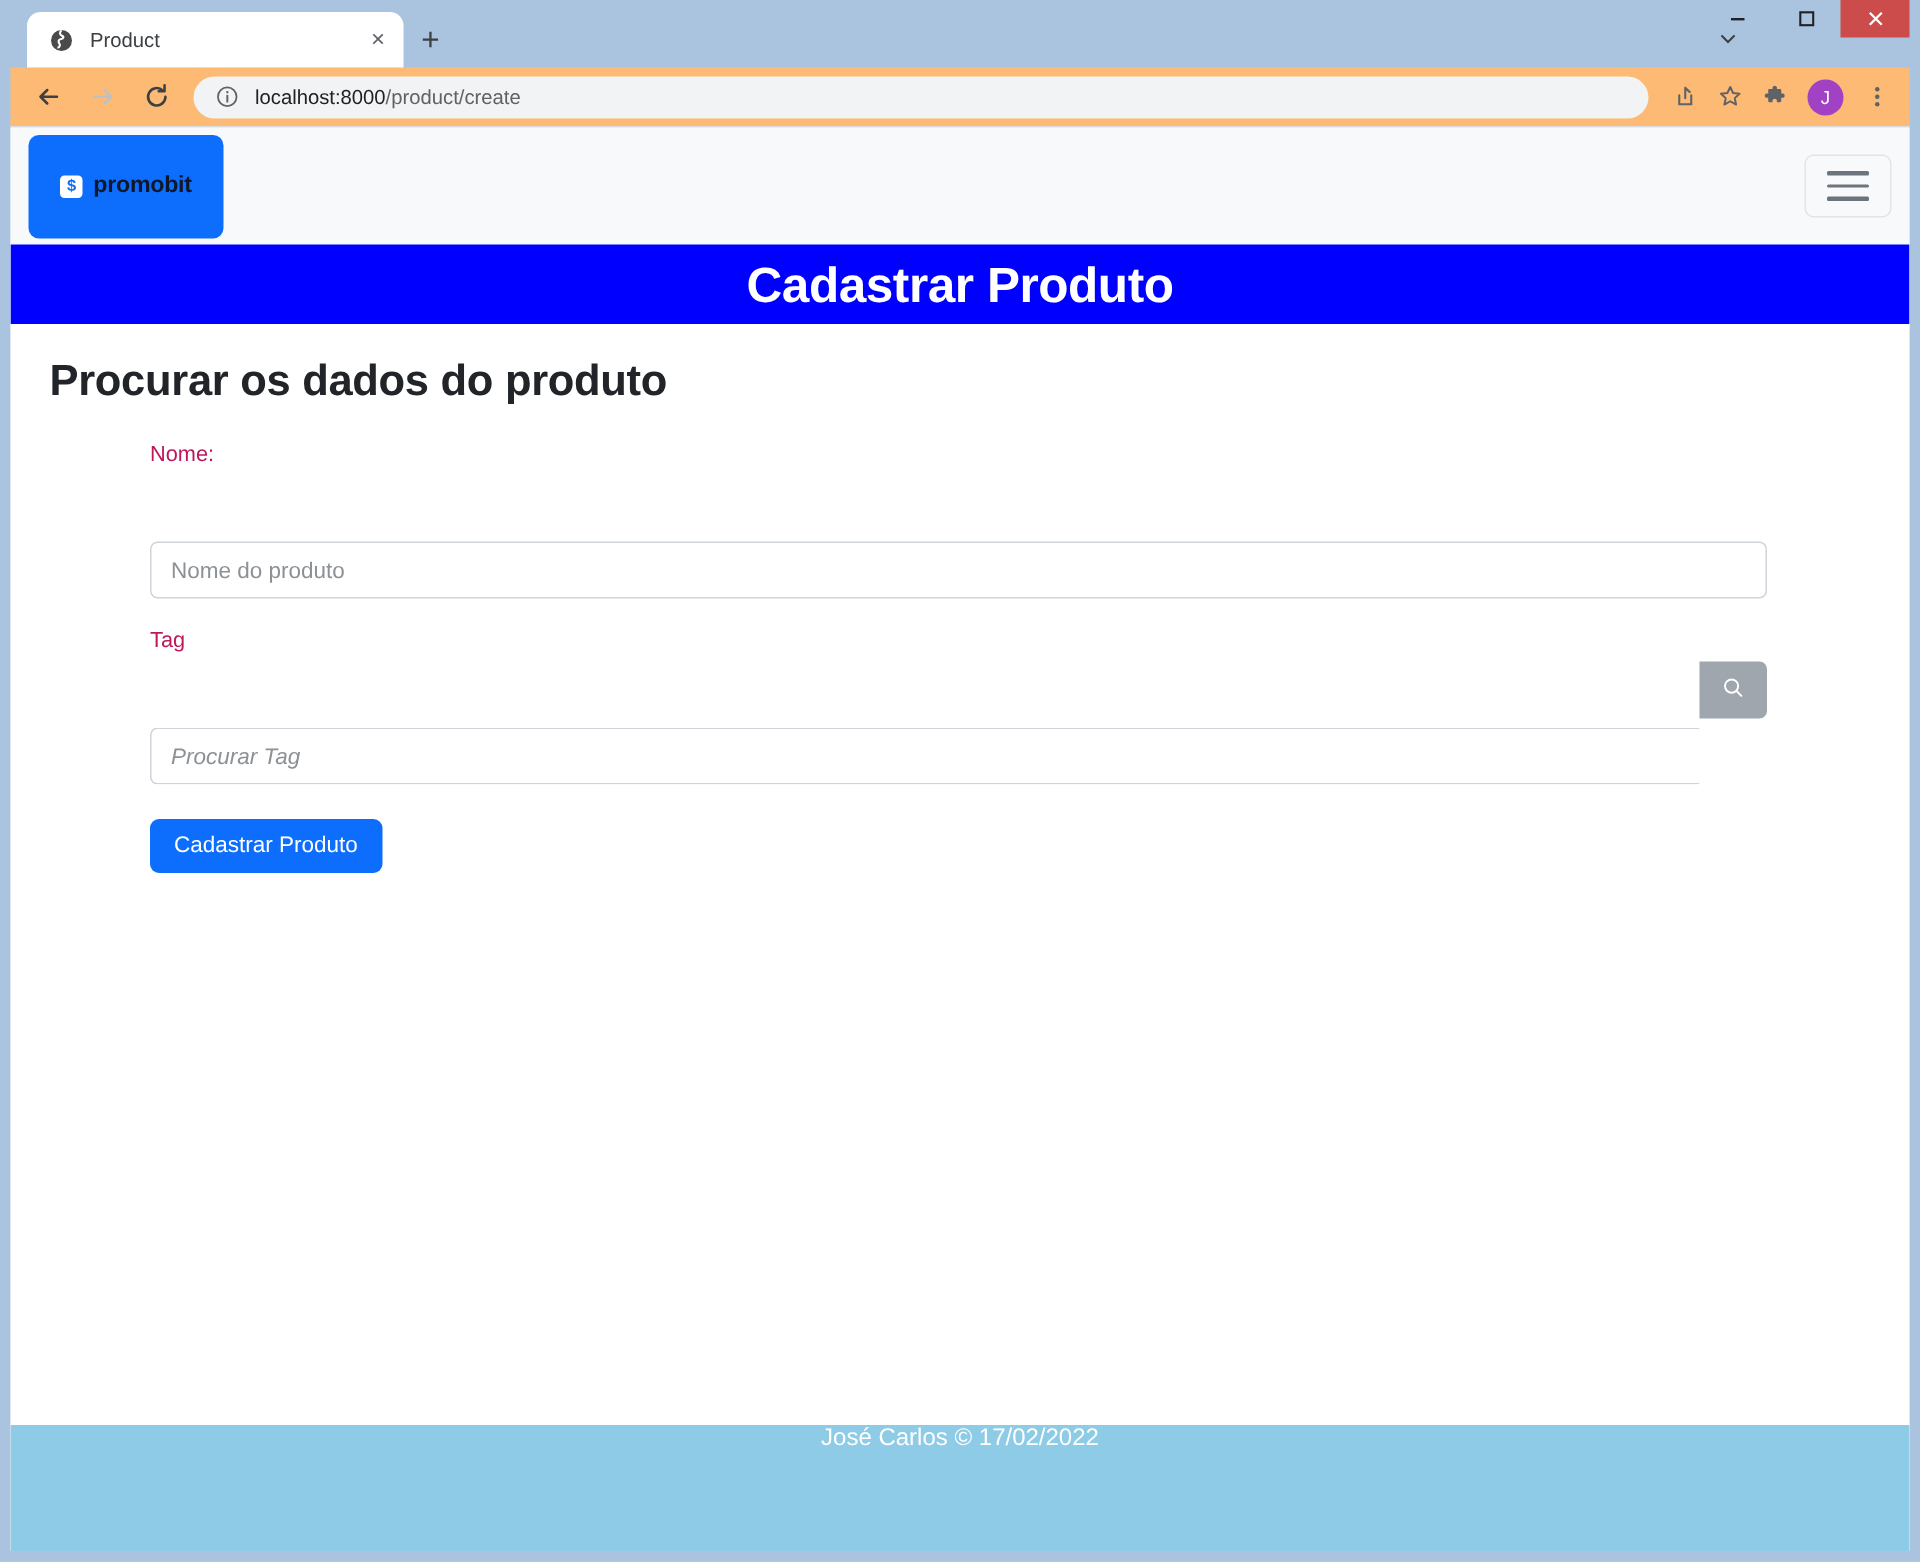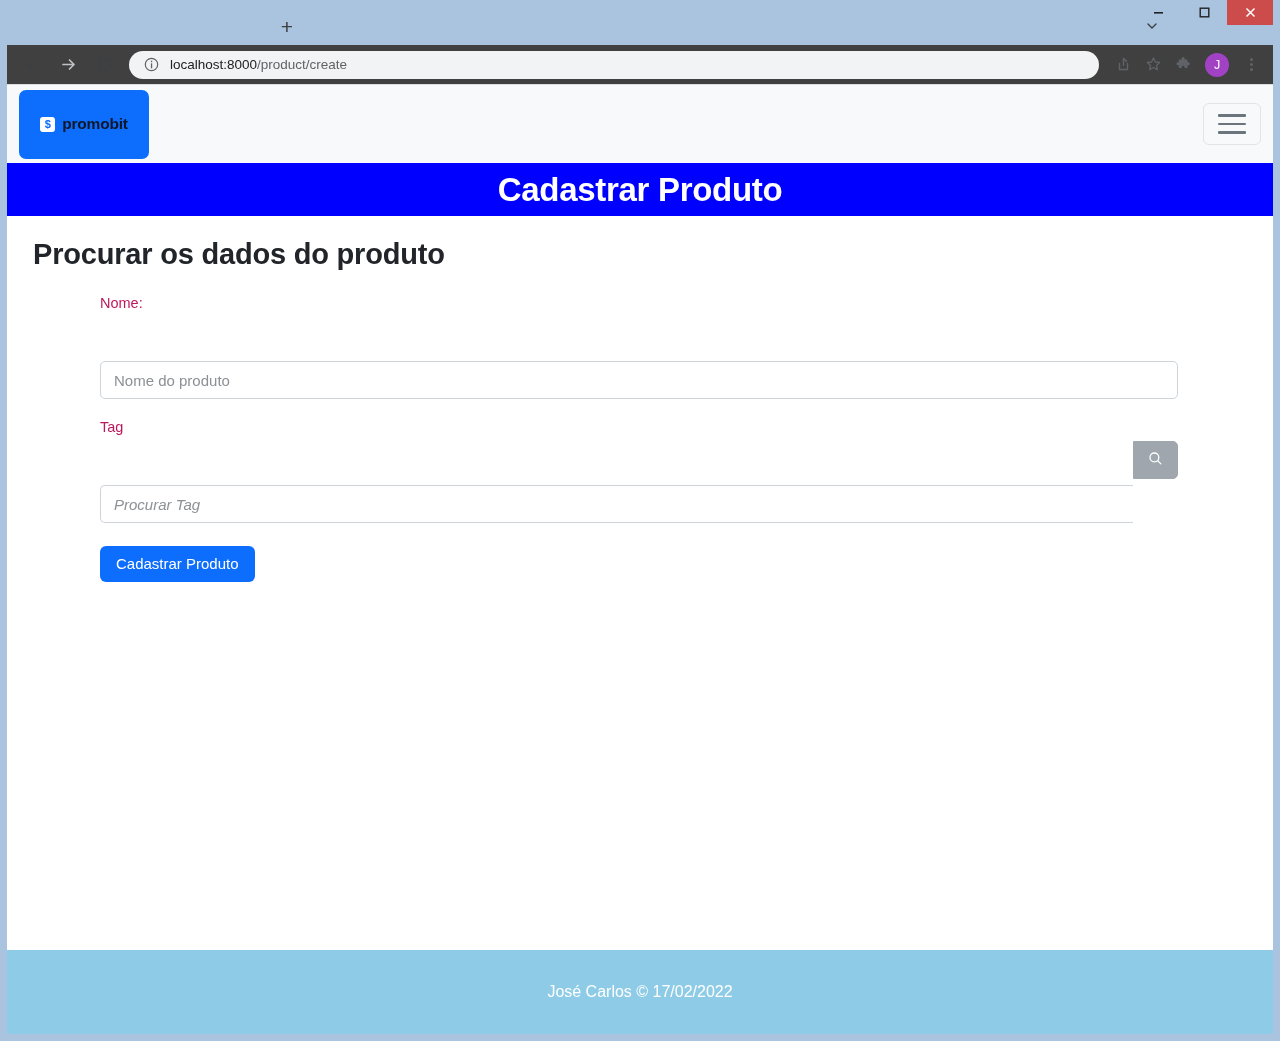--- a/index.html
+++ b/index.html
@@ -102,21 +102,21 @@
   .wc {
     width: 46px; height: 25px;
     display: flex; align-items: center; justify-content: center;
     color: #202124;
   }
   .wc-close { background: #cc4b4b; color: #fff; }
 
   
   .toolbar {
     height: 40px;
-    background: #404040;
+    background: #fdba74;
     display: flex;
     align-items: center;
     padding: 0 8px 0 10px;
     flex: none;
     border-bottom: 1px solid #dadce0;
   }
 
   .navbtn {
     width: 30px; height: 30px;
     display: flex; align-items: center; justify-content: center;
@@ -325,36 +325,46 @@
     font-family: "Liberation Sans", sans-serif;
     padding: 9px 16px;
     line-height: 1.2;
   }
 
   
   .site-footer {
     background: #8ecbe6;
     height: 84px;
     display: flex;
-    align-items: center;
+    align-items: flex-start;
     justify-content: center;
     flex: none;
   }
   .site-footer span {
     color: #ffffff;
     font-size: 16px;
   }
 </style>
 </head>
 <body>
 
 <div class="window">
 
   <div class="tabstrip">
 
+    <div class="tab">
+      <span class="tab-favicon">
+        <svg width="16" height="16" viewBox="0 0 16 16">
+          <circle cx="8" cy="8" r="7" fill="#4a4a4a"></circle>
+          <path d="M8 1.2c-1.5 1.4-1.2 3.1.3 3.6 1.5.5 1.1 2-.5 2.2-1.6.2-2.3 1.6-1.3 2.9.9 1.2.3 2.6-1.2 2.9" stroke="#fff" stroke-width="1.4" fill="none"></path>
+        </svg>
+      </span>
+      <span class="tab-title">Product</span>
+      <span class="tab-close">×</span>
+    </div>
 
     <div class="newtab">+</div>
 
     <div class="tab-dropdown">
       <svg width="12" height="12" viewBox="0 0 12 12">
           <path d="M2 4l4 4 4-4" stroke="#3c4043" stroke-width="1.4" fill="none" stroke-linecap="round"></path>
         </svg>
     </div>
 
     <div class="wincontrols">

